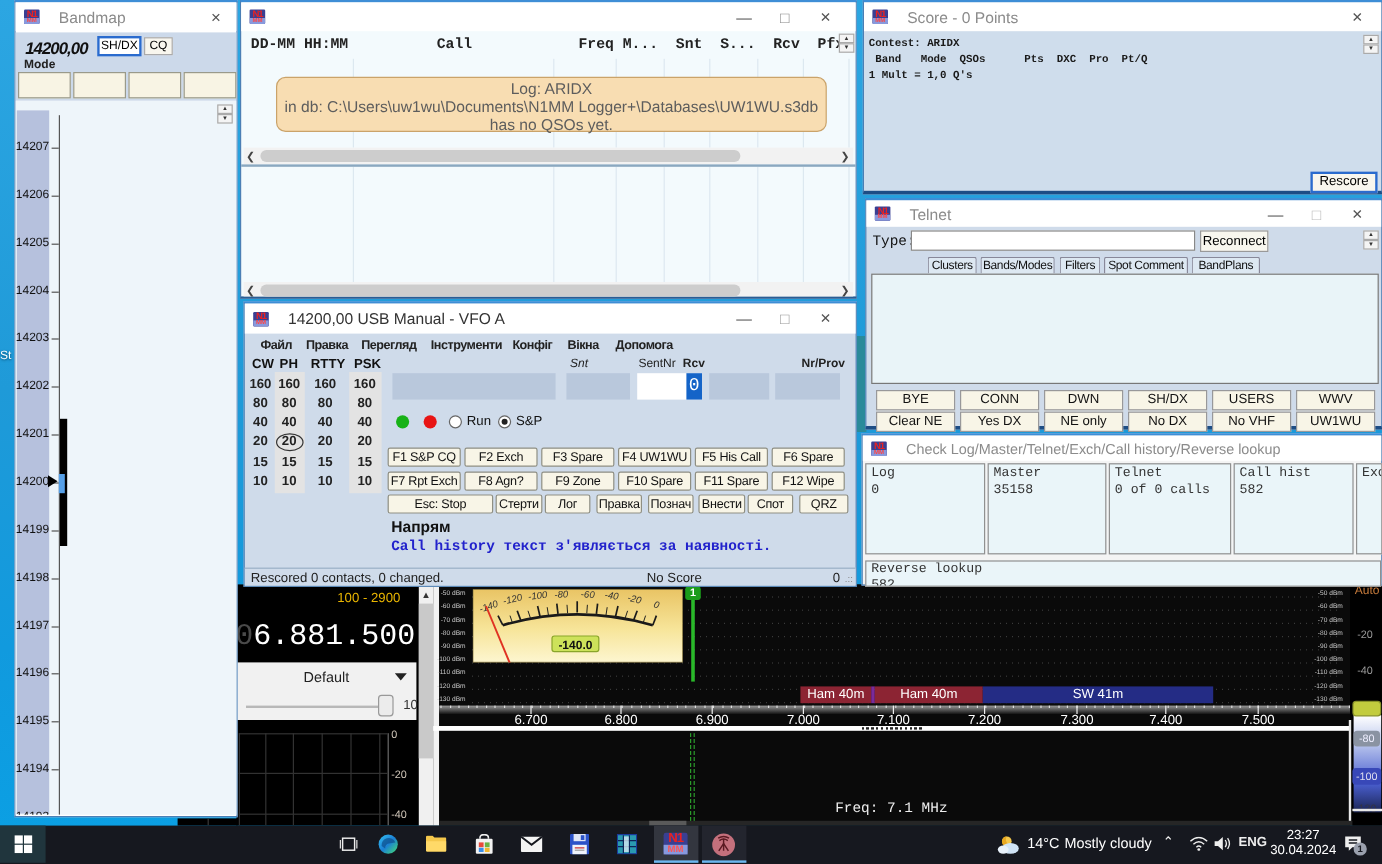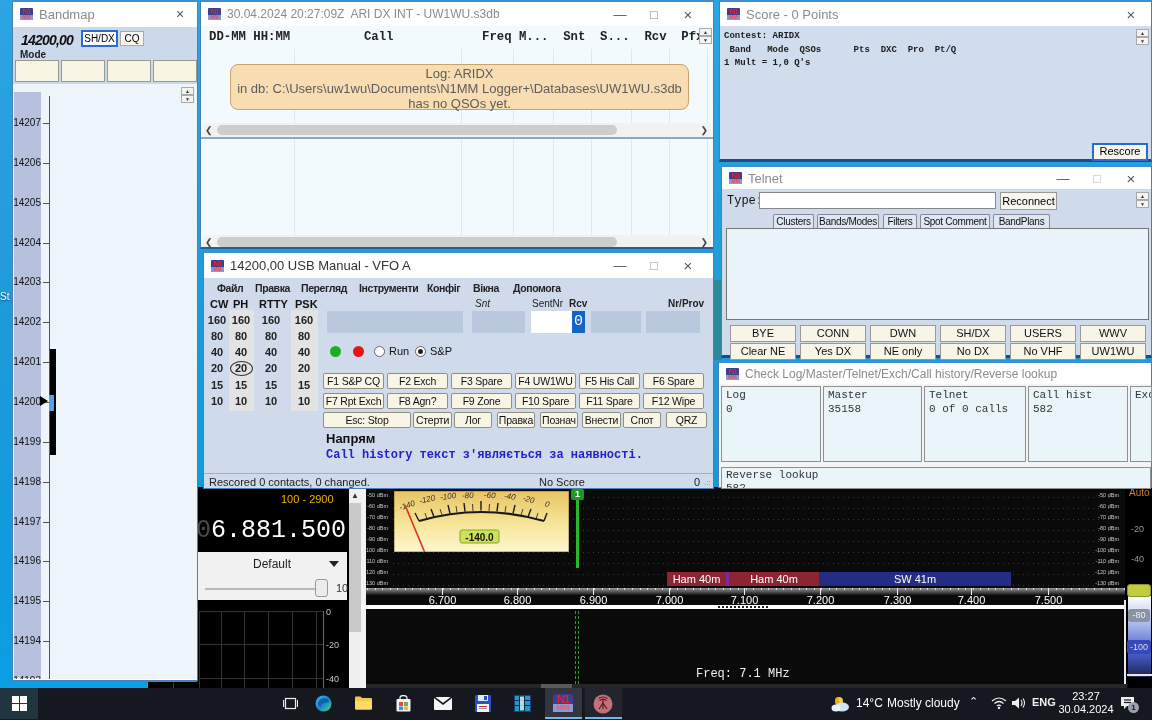--- a/index.html
+++ b/index.html
@@ -5,21 +5,21 @@
 * { margin:0; padding:0; box-sizing:border-box; }
 html,body { width:1152px; height:720px; overflow:hidden; }
 body { position:relative; font-family:"Liberation Sans", sans-serif; background:linear-gradient(180deg,#2ca6e2 0%,#1f9ad8 45%,#119ade 75%,#0aa0e4 100%); }
 .mono { font-family:"Liberation Mono", monospace; }
 .abs { position:absolute; }
 .win { position:absolute; background:#fff; border:1px solid #4a7fb5; border-top:2px solid #3e8ed6; box-shadow:none; }
 .tbar { position:relative; height:24px; background:#fff; display:flex; align-items:center; }
 .ticon { width:13px; height:12px; margin-left:7px; background:#3a3f92; position:relative; border-radius:1px; overflow:hidden; flex:none; }
 .ticon .n1 { position:absolute; top:0px; left:0; width:100%; text-align:center; font-size:8px; font-weight:bold; color:#e82222; line-height:7px; letter-spacing:-1px; }
 .ticon .mm { position:absolute; bottom:0px; left:0; width:100%; text-align:center; font-size:5px; font-weight:bold; color:#ff4444; line-height:5px; background:#8899dd;}
-.ttext { margin-left:6px; color:#8b8b8b; font-size:13px; white-space:nowrap; }
+.ttext { margin-left:16px; color:#8b8b8b; font-size:13px; white-space:nowrap; }
 .tbtns { position:absolute; right:0px; top:0; height:100%; display:flex; align-items:center; color:#444; }
 .tbtn { width:34px; text-align:center; font-size:13px; color:#555; }
 .cream { background:#f8f4e4; border:1px solid #9a9a8a; }
 .spin { position:absolute; width:13px; height:17px; }
 .spin div { height:8px; background:#f4f4f4; border:1px solid #aaa; font-size:5px; line-height:6px; text-align:center; color:#333; }
 .fbtn { position:absolute; height:16px; background:#f8f5e7; border:1px solid #8f8f83; border-radius:2px; font-size:10.5px; letter-spacing:-0.2px; text-align:center; line-height:14px; color:#111; }
 .tabtn { position:absolute; height:17px; background:#f8f5e7; border:1px solid #98989a; font-size:11px; text-align:center; line-height:15px; color:#111; }
 .chkpanel { position:absolute; overflow:hidden; background:#eaf5f9; border:1px solid #909090; font-family:"Liberation Mono", monospace; font-size:11px; color:#333; line-height:14px; padding:1px 0 0 4px; }
 </style>
 </head>
@@ -358,21 +358,20 @@
     <div class="abs" style="left:36px;top:311px;width:5px;height:16px;background:#56a0e8;"></div>
   </div>
 </div>
 
 <div class="win" id="logwin" style="left:200px;top:0;width:514px;height:249px;background:#f3fafd;border-bottom:2px solid #2b5d94;">
   <div class="tbar">
       <div class="ticon">
         <div class="n1">N1</div>
         <div class="mm">MM</div>
       </div>
-      <div class="ttext" style="font-size:12px;">30.04.2024 20:27:09Z&nbsp; ARI DX INT - UW1WU.s3db</div>
     <div class="tbtns" style="right:8px;">
         <div class="tbtn">—</div>
         <div class="tbtn" style="color:#888;">□</div>
         <div class="tbtn" style="font-size:15px;">×</div>
       </div>
   </div>
   <div class="mono abs" style="left:8px;top:28px;font-size:12.3px;font-weight:bold;color:#222;white-space:pre;">DD-MM HH:MM          Call            Freq M...  Snt  S...  Rcv  Pfx</div>
   <div class="spin" style="right:1px;top:26px;">
       <div>▲</div>
       <div>▼</div>

